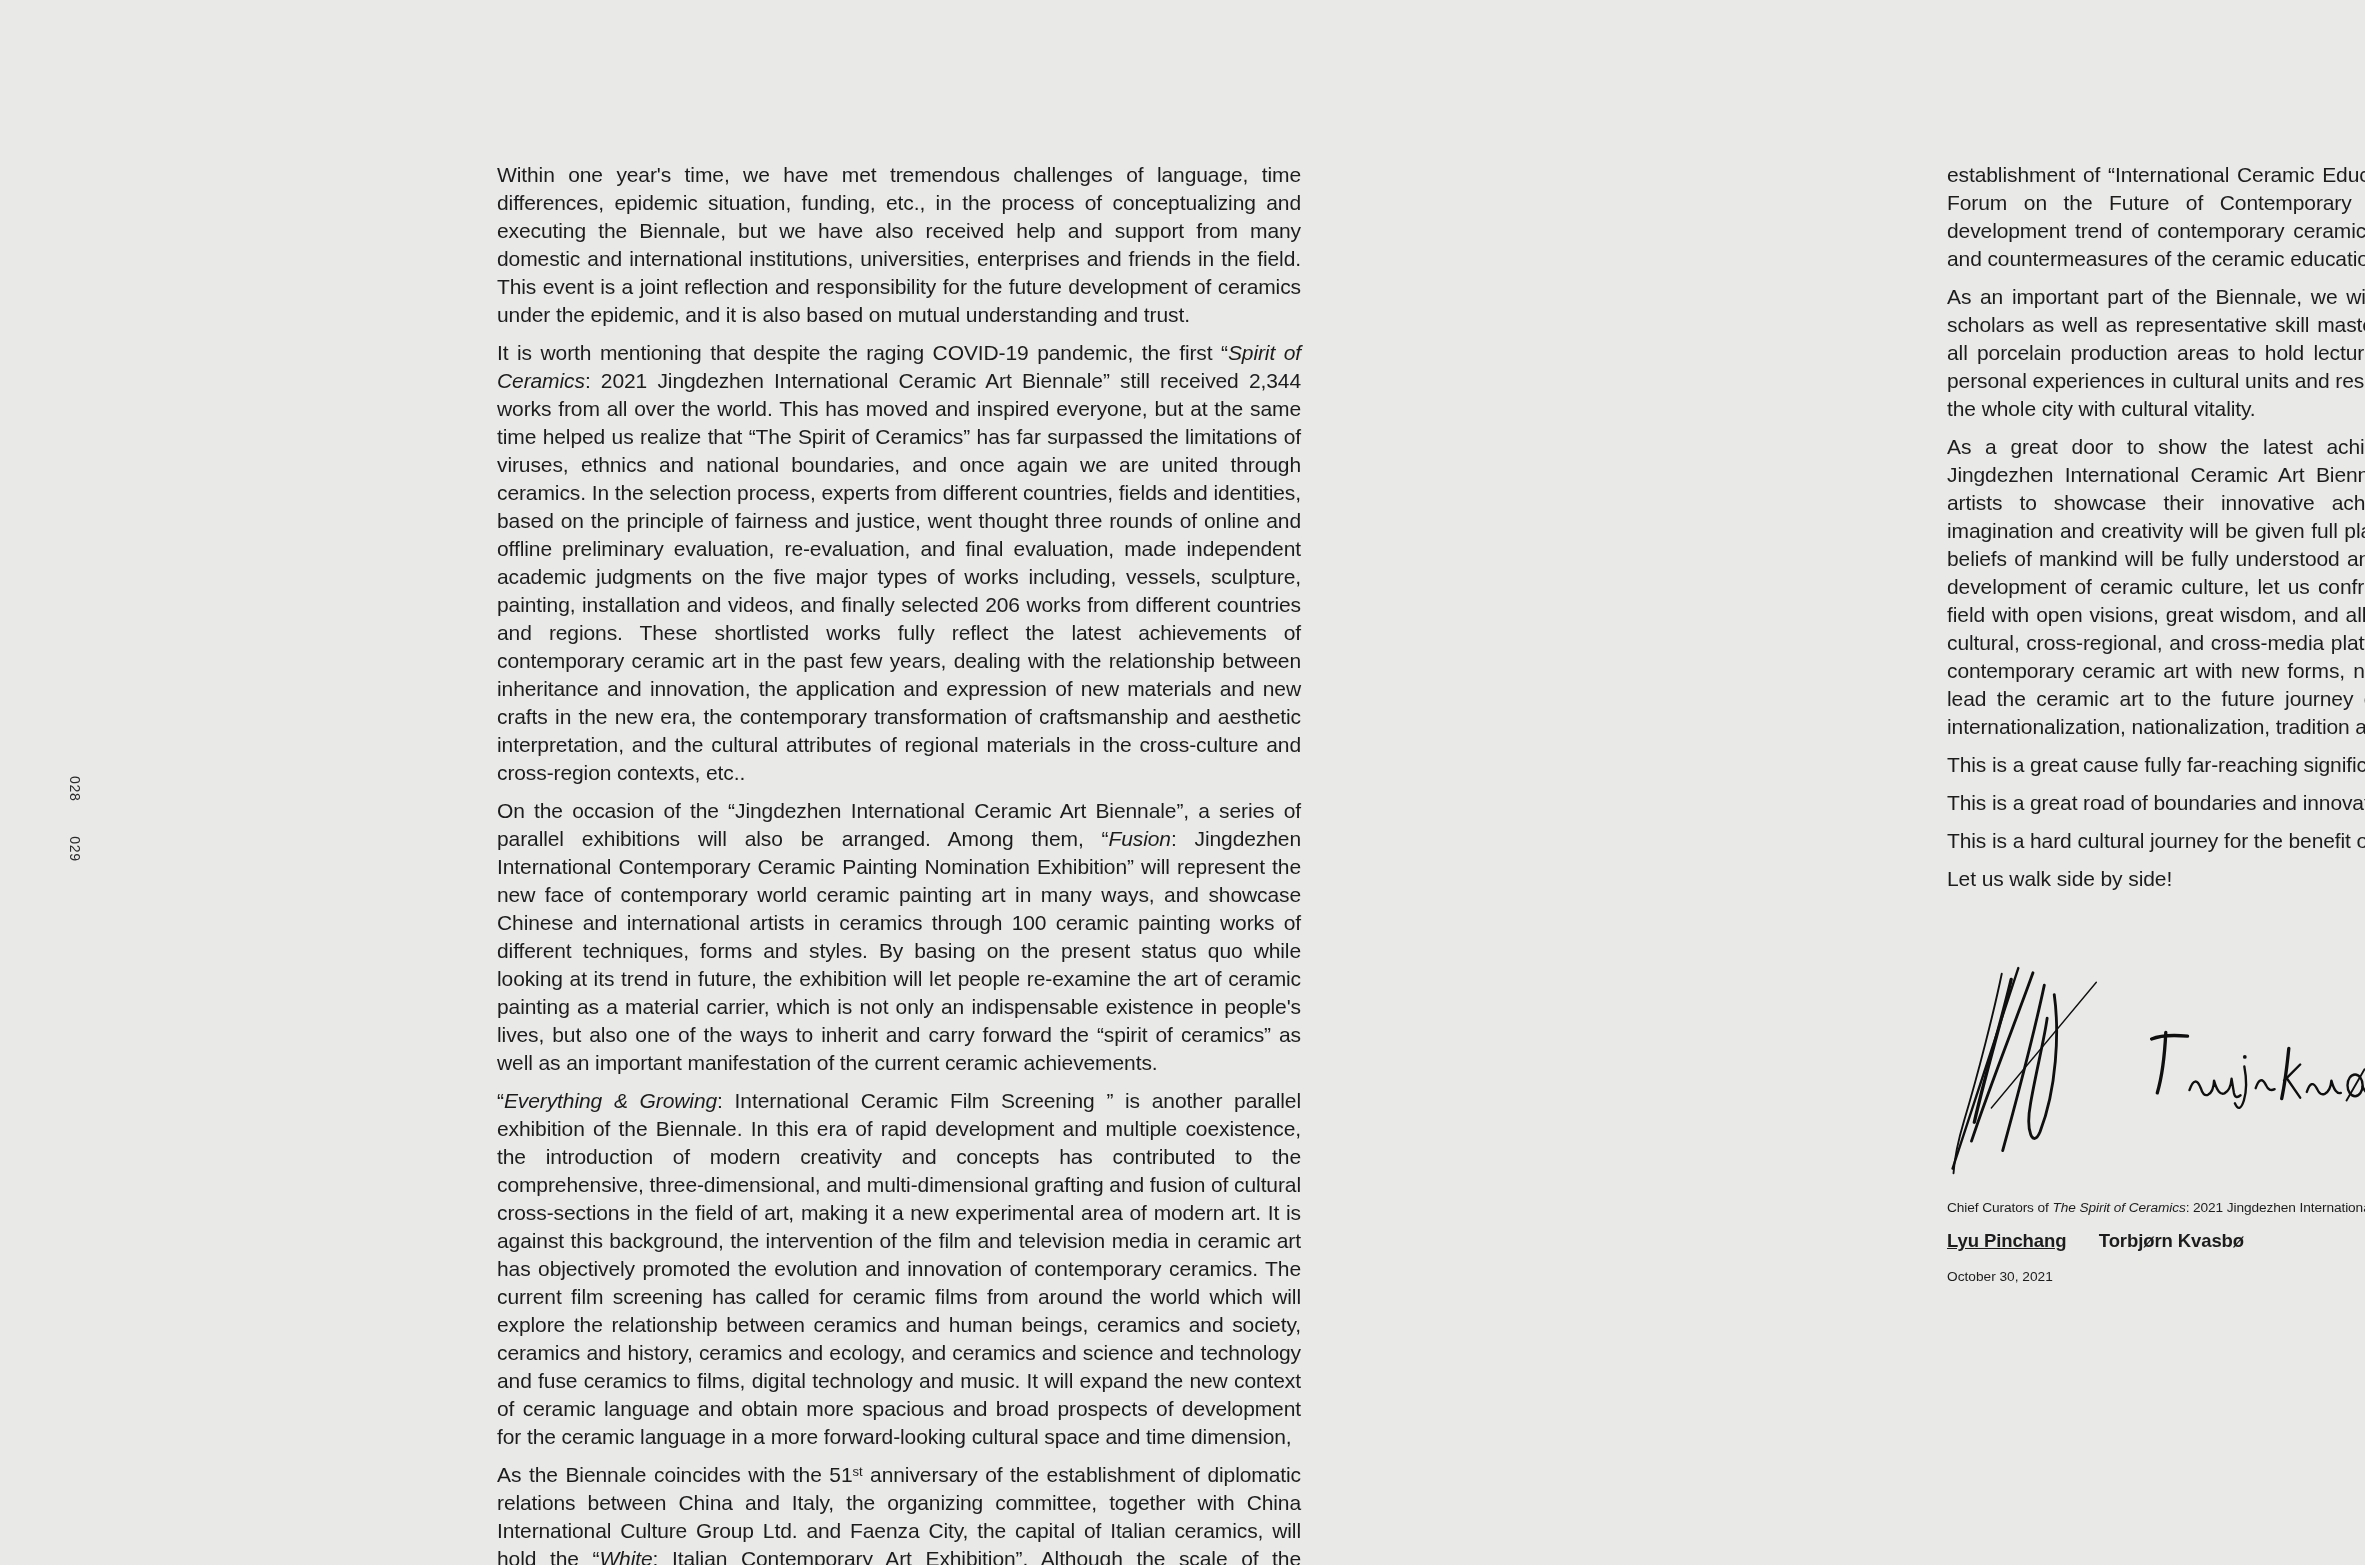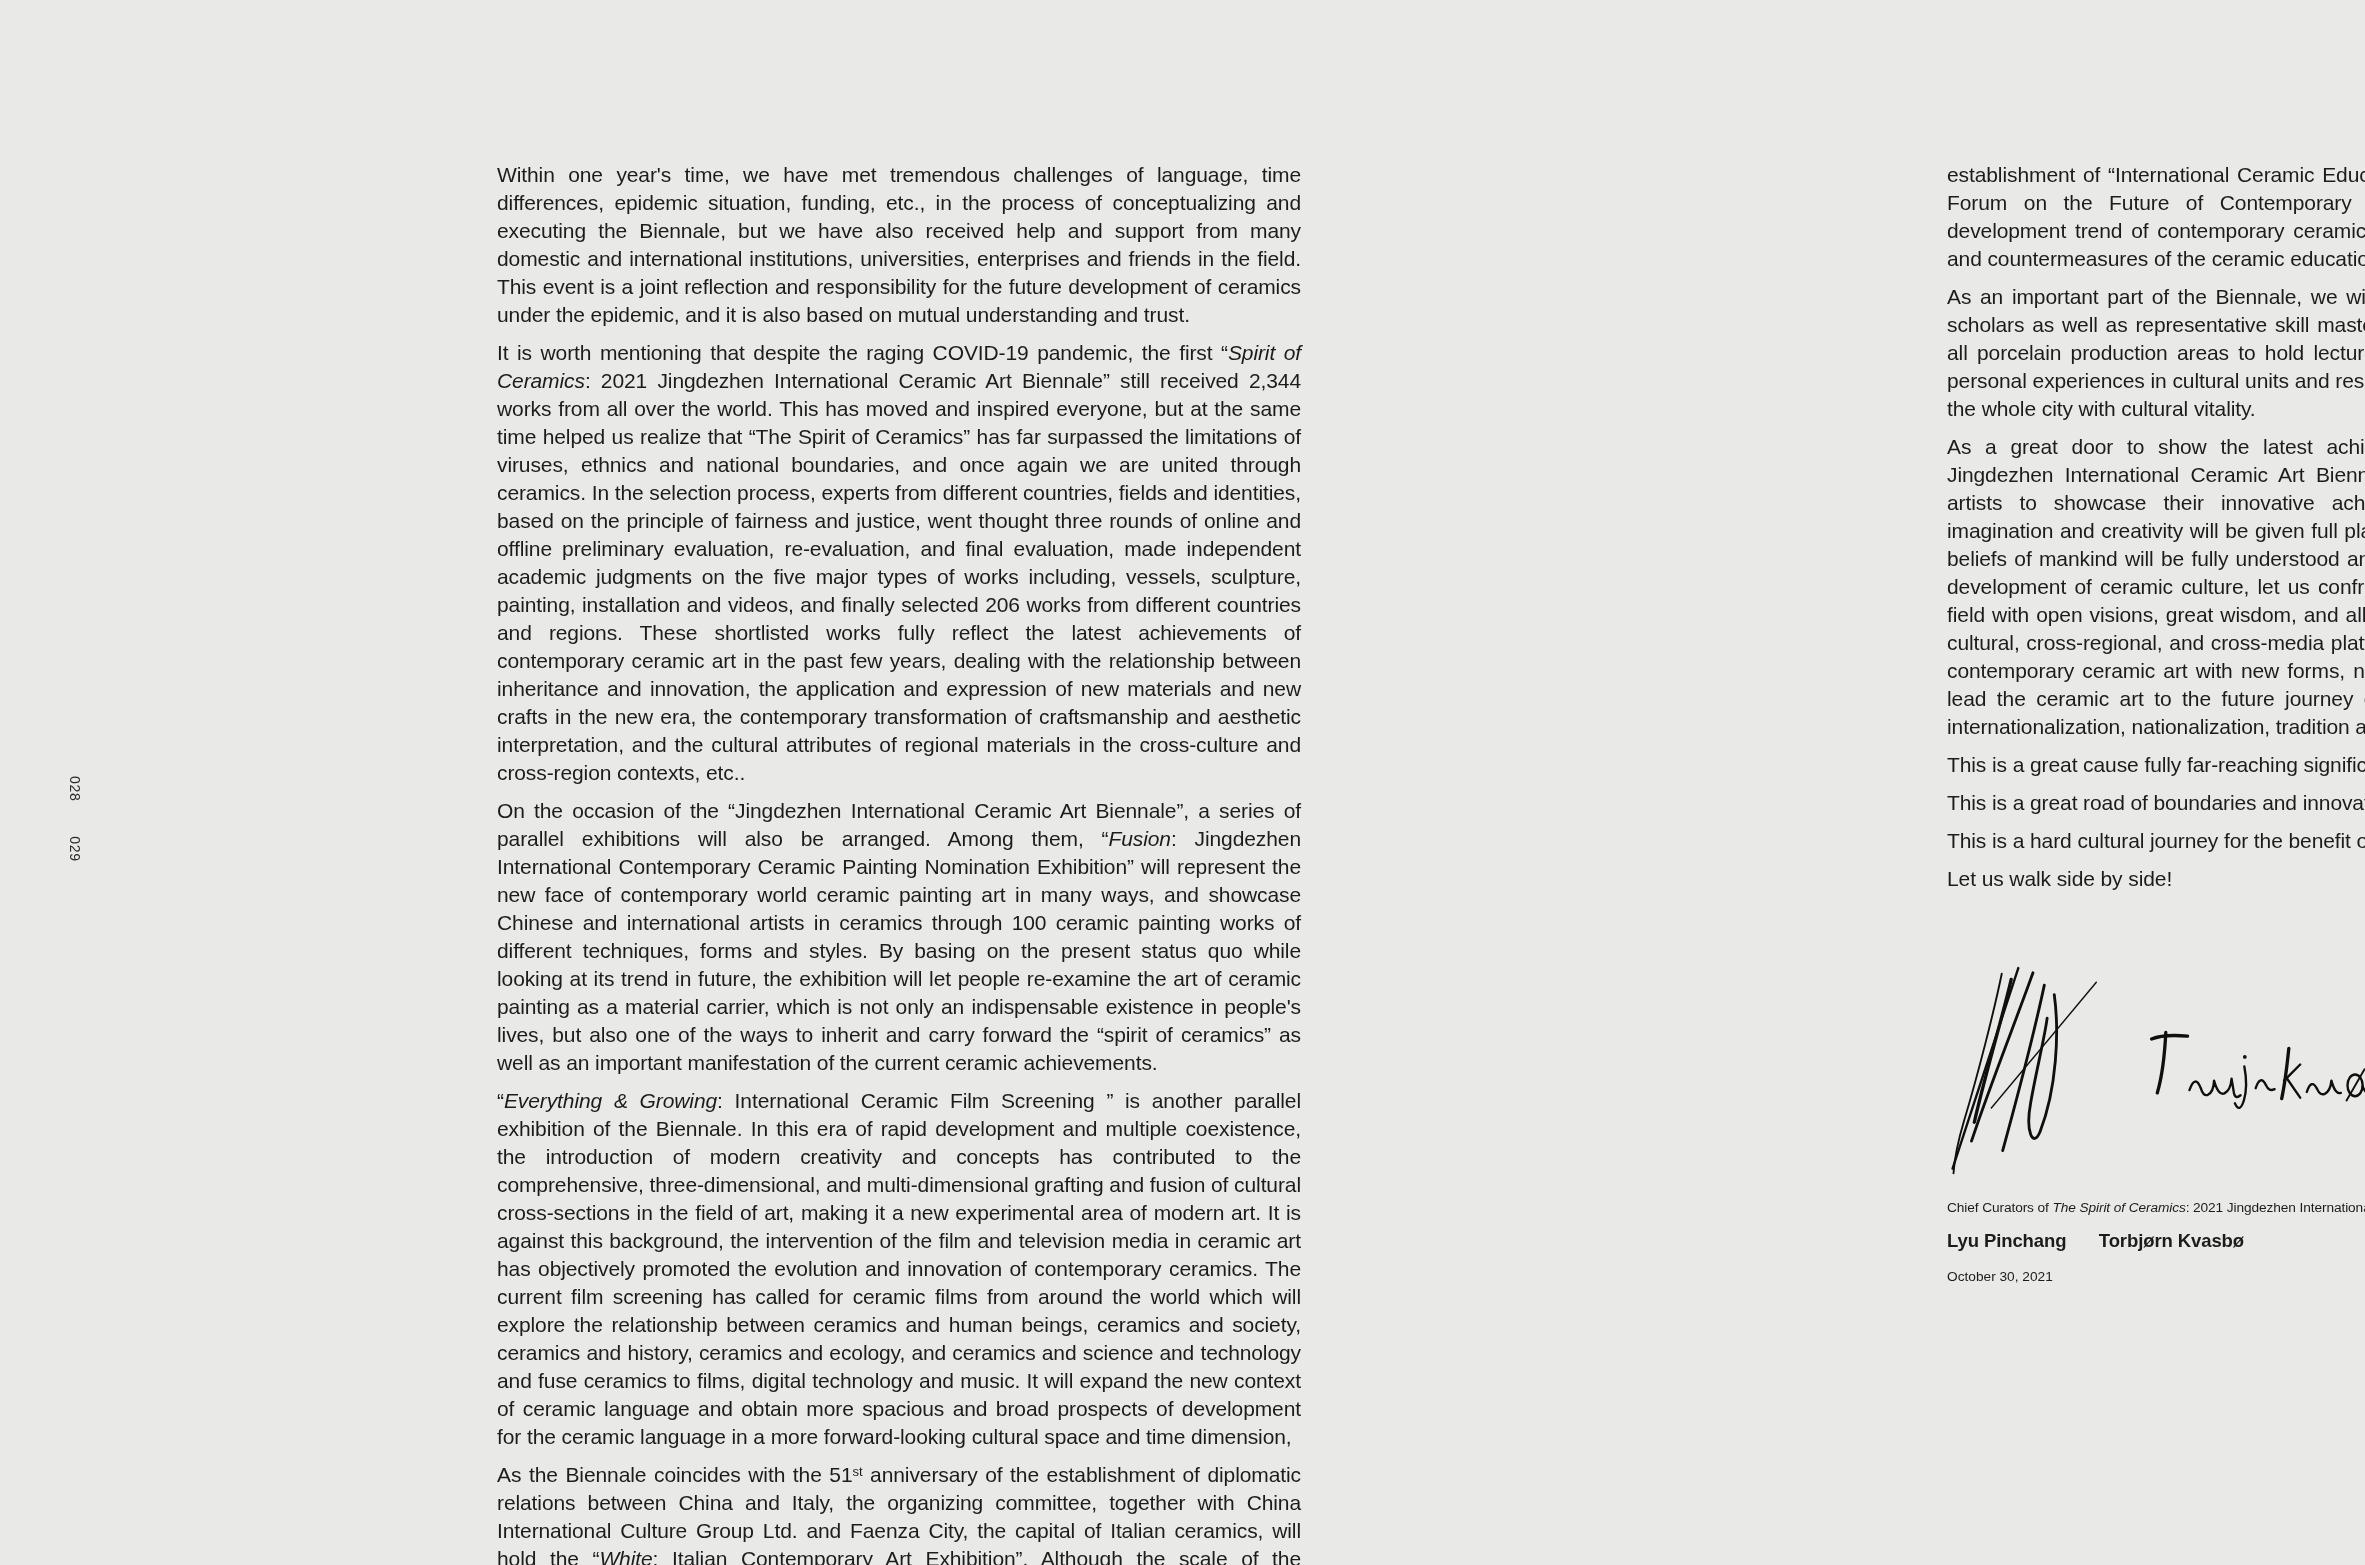--- a/index.html
+++ b/index.html
@@ -29,21 +29,21 @@
   .sig{position:absolute;}
   .sig svg{display:block; width:100%; height:100%;}
   .sig-1{left:1945px; top:965px; width:157px; height:218px;}
   .sig-2{left:2144px; top:1021px; width:239px; height:97px;}
   
   .credits{position:absolute; left:1947px; top:1199px;}
   .credits p{margin:0;}
   .credits-caption{font-size:13.7px; line-height:17px; letter-spacing:-0.1px;}
   .credits-caption em{font-style:italic;margin-top:12px;}
   .credits-names{margin-top:14px !important; font-size:18.5px; font-weight:bold; line-height:22px; letter-spacing:-0.1px;}
-  .credits-names span:first-child{margin-right:27.4px;}
+  .credits-names span:first-child{margin-right:27.4px;text-decoration:underline;}
   .credits-date{margin-top:16px !important; font-size:13.7px; line-height:17px;}
 </style>
 </head>
 <body>
 
 <div class="spread">
 
   <div class="page-numbers">
     <div class="page-numbers-inner">
       <span>028</span>

